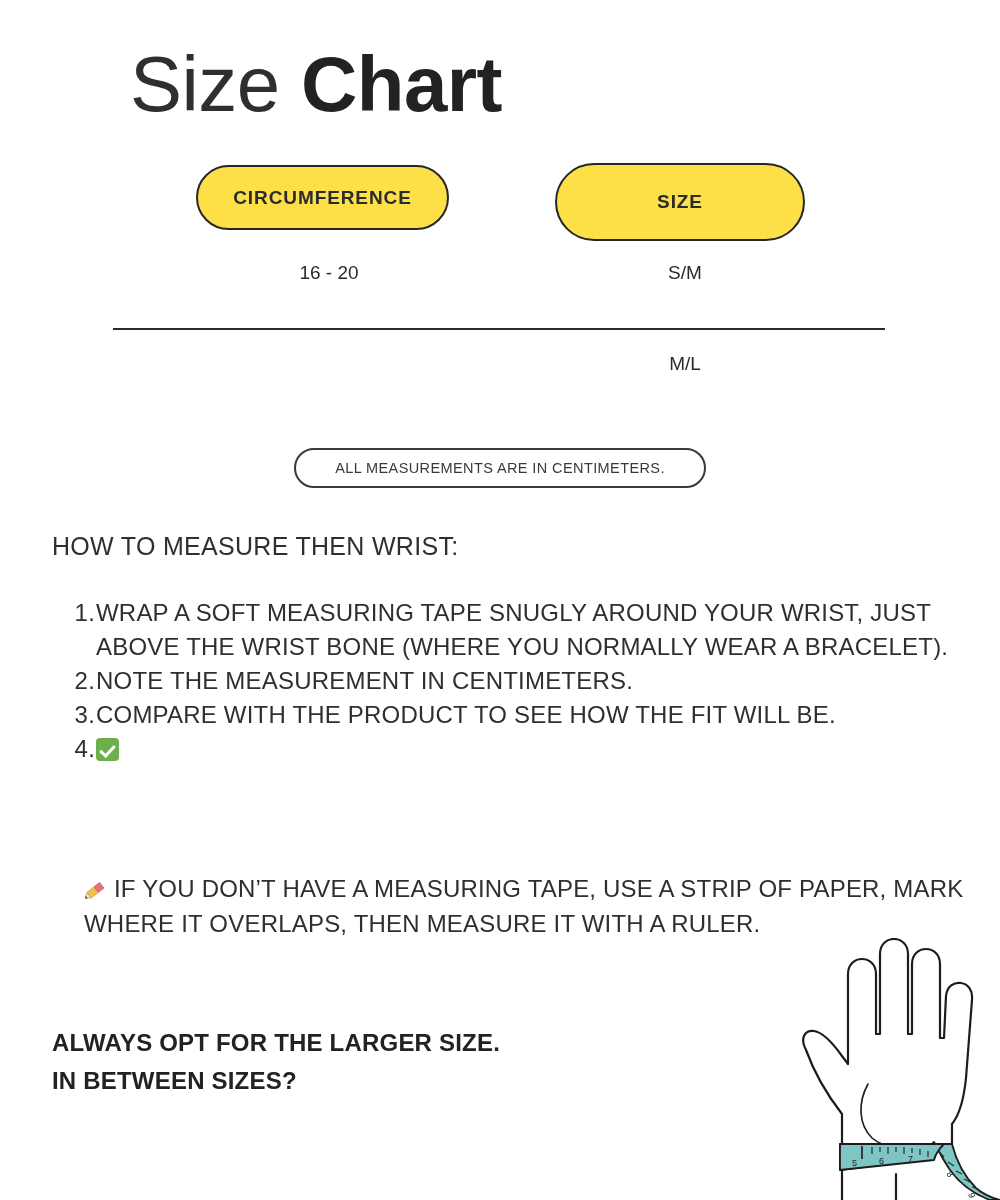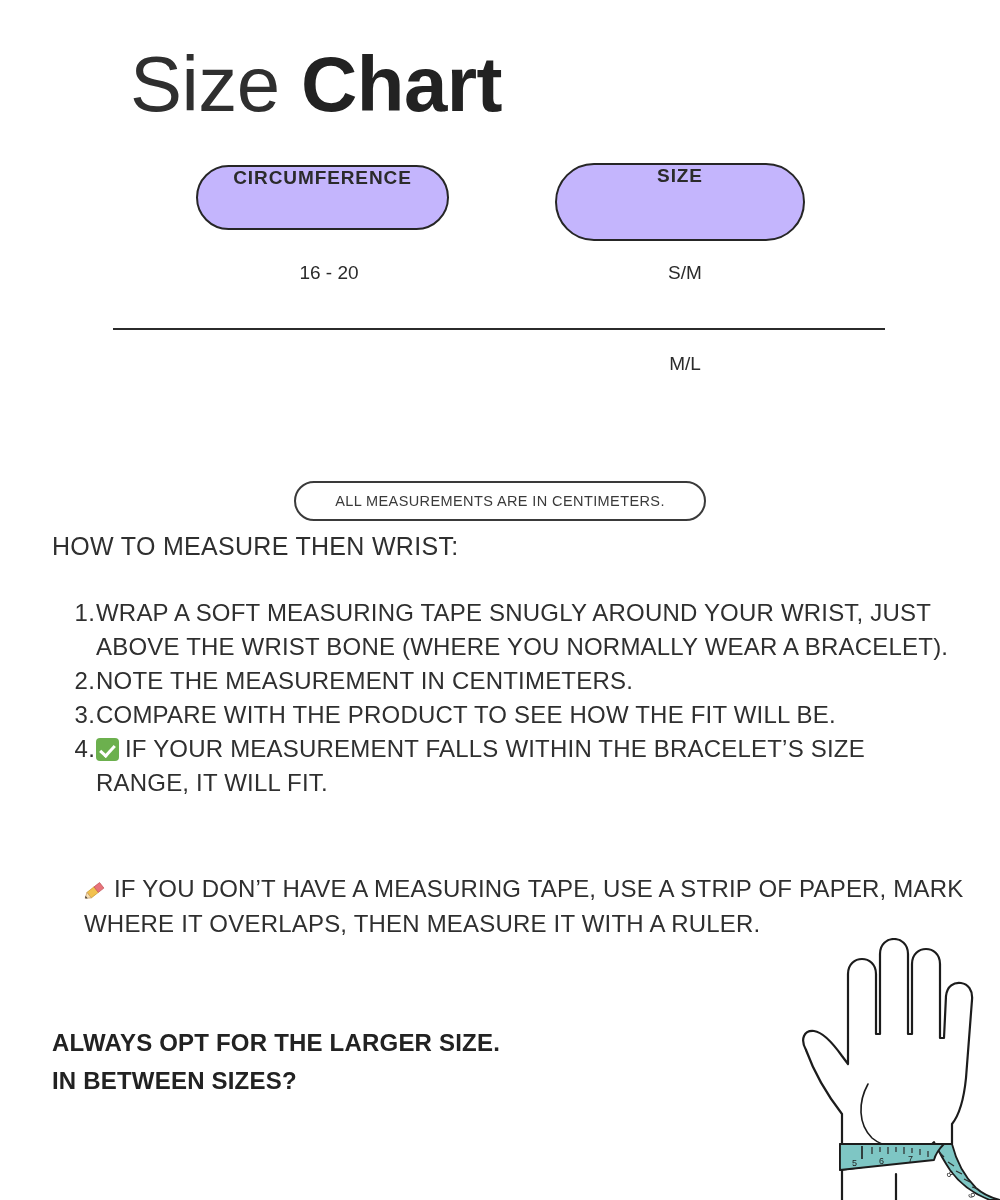--- a/index.html
+++ b/index.html
@@ -30,22 +30,23 @@
   .title .light { font-weight: 300; color: #2f2f2f; }
   .title .bold  { font-weight: 700; color: #222222; }
 
   
   .pill {
     position: absolute;
     box-sizing: border-box;
     border: 2.5px solid #262626;
     border-radius: 999px;
     display: flex;
+    align-items: center;
     justify-content: center;
-    background: #c4b5fd;
+    background: #fde047;
   }
   .pill-circ {
     left: 196px;
     top: 165px;
     width: 253px;
     height: 65px;
   }
   .pill-circ .pill-label {
     font-size: 19px;
     font-weight: 700;
@@ -103,21 +104,20 @@
     top: 448px;
     width: 412px;
     height: 40px;
     box-sizing: border-box;
     border: 2px solid #3a3a3a;
     border-radius: 999px;
     display: flex;
     align-items: center;
     justify-content: center;
     background: #ffffff;
-    margin-top: 33px;
   }
   .note-pill .note-label {
     font-size: 14.5px;
     font-weight: 400;
     letter-spacing: 0.4px;
     color: #3a3a3a;
   }
 
   
   .howto {
@@ -264,21 +264,21 @@
   <div class="step">
     <span class="step-num">2.</span>
     <span class="step-text">NOTE THE MEASUREMENT IN CENTIMETERS.</span>
   </div>
   <div class="step">
     <span class="step-num">3.</span>
     <span class="step-text">COMPARE WITH THE PRODUCT TO SEE HOW THE FIT WILL BE.</span>
   </div>
   <div class="step">
     <span class="step-num">4.</span>
-    <span class="step-text"><span class="check-emoji"></span><span>IF YOUR MEASUREMENT FALLS WITHIN THE BRACELET’S SIZE RANGE, IT WILL FIT.</span></span>
+    <span class="step-text"><span class="check-emoji"></span></span>
   </div>
 </div>
 
 <div class="tip">
   <span class="pencil-emoji">
     <svg width="26" height="22" viewBox="0 0 26 22">
       <g transform="rotate(-38 13 11)">
         <rect x="3" y="7.5" width="9" height="7" fill="#f2c14e" stroke="#c99a2e" stroke-width="0.7"></rect>
         <rect x="12" y="7.5" width="7" height="7" fill="#e8737a" stroke="#c1565c" stroke-width="0.7"></rect>
         <polygon points="3,7.5 3,14.5 -2,11" fill="#f7e0b5" stroke="#c9a06a" stroke-width="0.7"></polygon>

